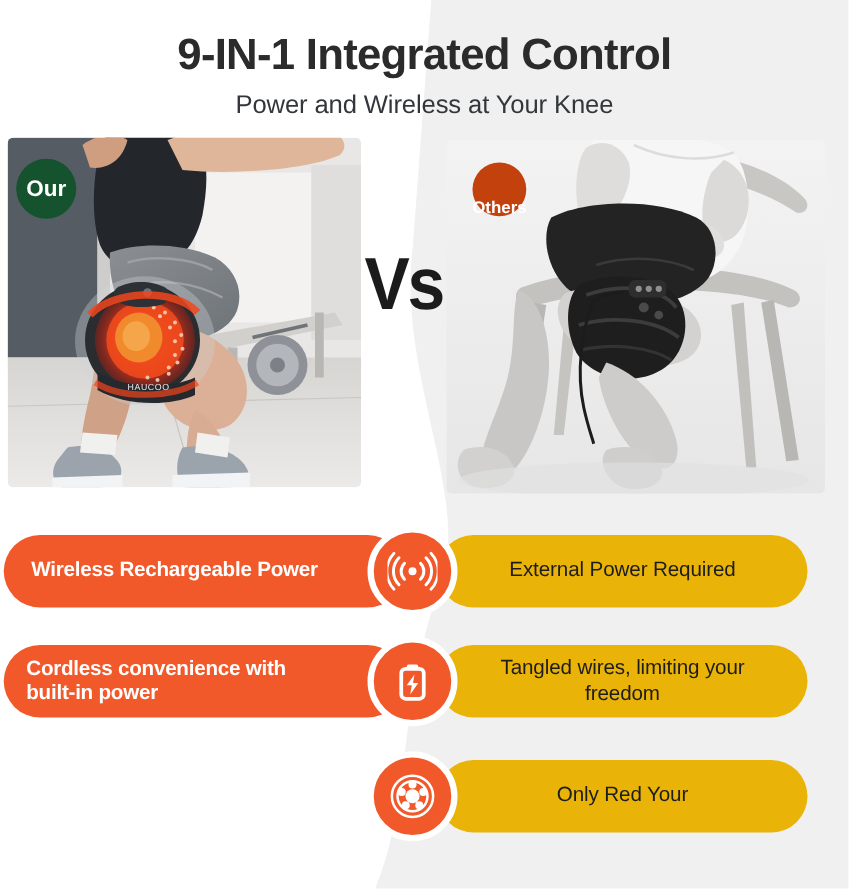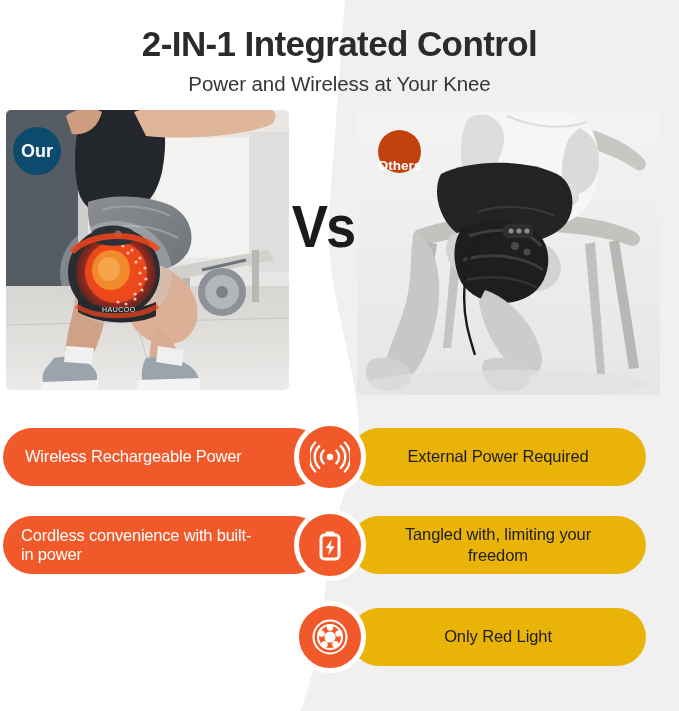--- a/index.html
+++ b/index.html
@@ -86,21 +86,21 @@
     justify-content: center;
     color: #ffffff;
     font-weight: bold;
     z-index: 4;
   }
   .badge-our {
     left: 13px;
     top: 127px;
     width: 48px;
     height: 48px;
-    background: #0c4a6e;
+    background: #14532d;
     font-size: 18px;
   }
   .badge-others {
     left: 378px;
     top: 130px;
     width: 43px;
     height: 43px;
     background: #c2410c;
     font-size: 13.5px;
     align-items: flex-end;
@@ -152,21 +152,21 @@
     border-radius: 29px;
     display: flex;
     align-items: center;
     box-sizing: border-box;
     padding-left: 22px;
     padding-right: 60px;
   }
   .pill-left-text {
     color: #ffffff;
     font-size: 16.5px;
-    font-weight: normal;
+    font-weight: bold;
     line-height: 1.16;
     letter-spacing: -0.2px;
   }
   .pill-left.centered {
     justify-content: center;
     padding-left: 18px;
     padding-right: 62px;
   }
   .pill-left.centered .pill-left-text { text-align: left; }
 
@@ -221,21 +221,21 @@
 
       <path d="M345 0 L679 0 L679 711 L300 711 C330 640 318 560 352 470 C378 400 318 300 330 200 Z" fill="#f0f0f0"></path>
 
       <path d="M252 404 C300 430 300 470 276 500 C250 530 252 566 280 596 C306 624 300 664 262 700 L262 711 L168 711 L168 404 Z" fill="#ffffff"></path>
 
       <rect x="168" y="404" width="130" height="18" fill="#ffffff"></rect>
     </svg>
   </div>
 
   <div class="header">
-    <h1 class="title">2-IN-1 Integrated Control</h1>
+    <h1 class="title">9-IN-1 Integrated Control</h1>
     <p class="subtitle">Power and Wireless at Your Knee</p>
   </div>
 
   <div class="photo photo-left">
     <svg viewBox="0 0 283 280" preserveAspectRatio="xMidYMid slice">
       <defs>
         <linearGradient id="floorGrad" x1="0" y1="0" x2="0" y2="1">
           <stop offset="0%" stop-color="#d7d5d2"></stop>
           <stop offset="100%" stop-color="#eceae8"></stop>
         </linearGradient>
@@ -444,36 +444,36 @@
         <span class="pill-left-text">Cordless convenience with built-in power</span>
       </div>
       <div class="icon-badge">
         <svg width="40" height="40" viewBox="0 0 40 40">
           <rect x="15.5" y="6.5" width="9" height="4" rx="1.4" fill="#ffffff"></rect>
           <rect x="11" y="10" width="18" height="24" rx="3.4" fill="none" stroke="#ffffff" stroke-width="3"></rect>
           <path d="M21.6 14.5 L15.4 23.2 L19.4 23.2 L18.2 30.5 L24.6 21.3 L20.4 21.3 Z" fill="#ffffff"></path>
         </svg>
       </div>
       <div class="pill-right">
-        <span class="pill-right-text">Tangled with, limiting your freedom</span>
+        <span class="pill-right-text">Tangled wires, limiting your freedom</span>
       </div>
     </div>
 
     <div class="row row-3">
       <div class="icon-badge">
         <svg width="42" height="42" viewBox="0 0 42 42">
           <circle cx="21" cy="21" r="16.5" fill="none" stroke="#ffffff" stroke-width="2"></circle>
           <circle cx="21" cy="21" r="12" fill="none" stroke="#ffffff" stroke-width="2"></circle>
           <circle cx="21" cy="21" r="5.6" fill="#ffffff"></circle>
           <circle cx="21" cy="11.6" r="3.2" fill="#ffffff"></circle>
           <circle cx="29.6" cy="17.6" r="3.2" fill="#ffffff"></circle>
           <circle cx="26.4" cy="28.2" r="3.2" fill="#ffffff"></circle>
           <circle cx="15.6" cy="28.2" r="3.2" fill="#ffffff"></circle>
           <circle cx="12.4" cy="17.6" r="3.2" fill="#ffffff"></circle>
         </svg>
       </div>
       <div class="pill-right">
-        <span class="pill-right-text">Only Red Light</span>
+        <span class="pill-right-text">Only Red Your</span>
       </div>
     </div>
 
   </div>
 </div>
 
 </body></html>

